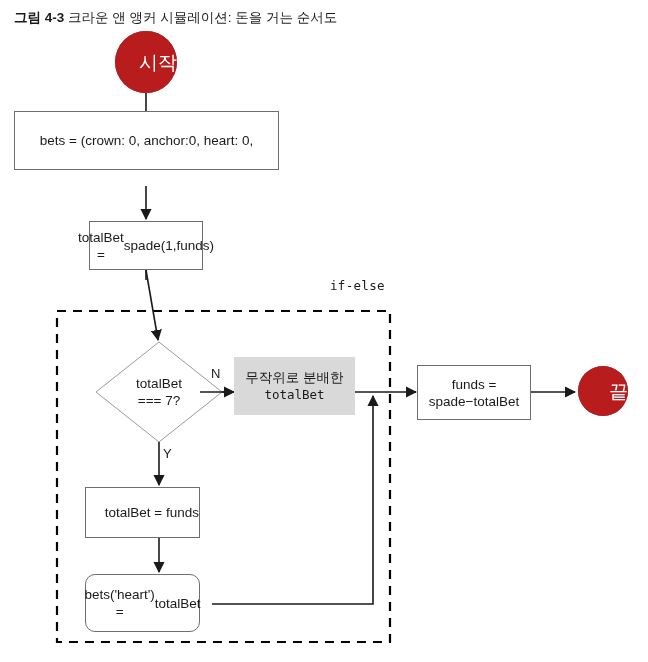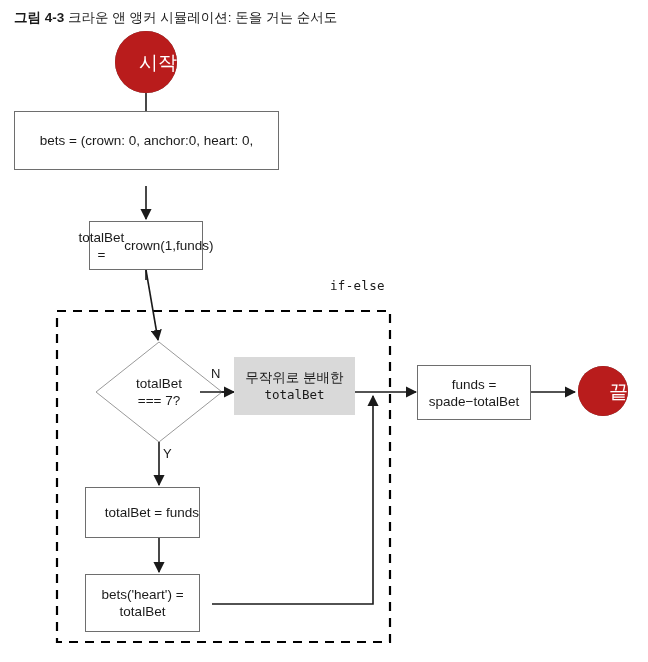--- a/index.html
+++ b/index.html
@@ -134,21 +134,21 @@
 <div class="node terminator" style="left:115px; top:31px; width:62px; height:62px;">
   <span>시작</span>
 </div>
 
 <div class="node proc-box" style="left:14px; top:111px; width:265px; height:59px; flex-direction:column;">
   <span>bets = (crown: 0, anchor:0, heart: 0,</span>
 </div>
 
 <div class="node proc-box" style="left:89px; top:221px; width:114px; height:49px; flex-direction:row;">
   <span>totalBet =</span>
-  <span class="line2">crown(1,funds)</span>
+  <span class="line2">spade(1,funds)</span>
 </div>
 
 <div class="group-label" style="left:330px; top:278px;">if-else</div>
 
 <div class="decision-label" style="left:112px; top:370px; width:94px; height:44px; flex-direction:column;">
   <span>totalBet</span>
   <span class="line2">=== 7?</span>
 </div>
 
 <div class="branch-label" style="left:211px; top:366px;">N</div>
@@ -156,21 +156,21 @@
 
 <div class="node gray-box" style="left:234px; top:357px; width:121px; height:58px; flex-direction:column;">
   <span>무작위로 분배한</span>
   <span class="line2 mono">totalBet</span>
 </div>
 
 <div class="node proc-box" style="left:85px; top:487px; width:115px; height:51px;justify-content:flex-end;">
   <span>totalBet = funds</span>
 </div>
 
-<div class="node proc-box" style="left:85px; top:574px; width:115px; height:58px; flex-direction:column;">
+<div class="node proc-box" style="left:85px; top:574px; width:115px; height:58px; border-radius:10px;">
   <span>bets('heart') =</span>
   <span class="line2">totalBet</span>
 </div>
 
 <div class="node proc-box" style="left:417px; top:365px; width:114px; height:55px; flex-direction:column;">
   <span>funds =</span>
   <span class="line2">spade−totalBet</span>
 </div>
 
 <div class="node terminator" style="left:578px; top:366px; width:50px; height:50px;">

